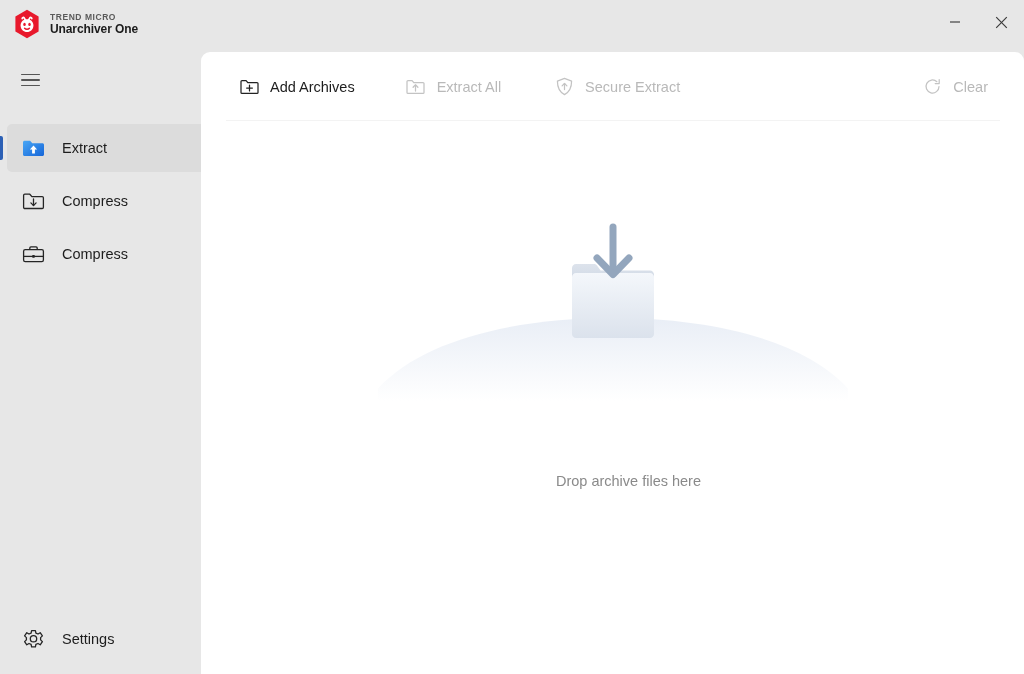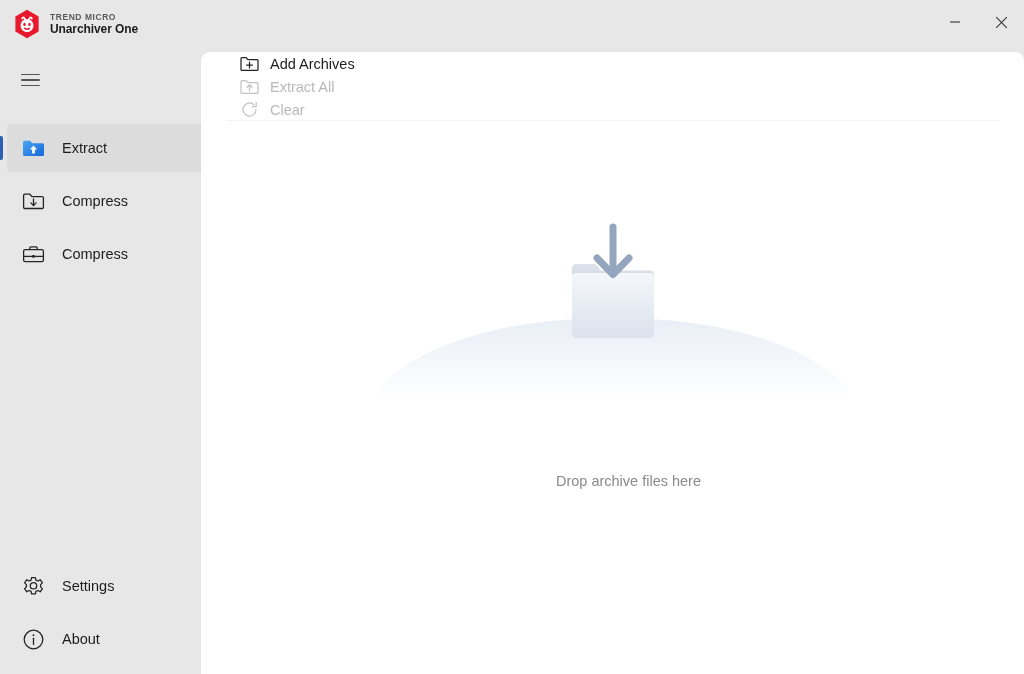--- a/index.html
+++ b/index.html
@@ -167,23 +167,22 @@
     border-top-left-radius: 9px;
     border-top-right-radius: 9px;
     z-index: 4;
     overflow: hidden;
   }
 
   .toolbar {
     position: relative;
     height: 69px;
     display: flex;
-    align-items: flex-start;
+    align-items: center;
     padding: 0 24px 0 25px;
-    flex-direction: column;
   }
   .toolbar::after {
     content: "";
     position: absolute;
     left: 25px; right: 24px;
     bottom: 0;
     height: 1px;
     background: #f3f3f3;
   }
 
@@ -334,30 +333,20 @@
         <span class="nav-ico">
           <svg width="25" height="25" viewBox="0 0 25 25" fill="none" stroke="#252525" stroke-width="1.3">
             <path d="M10.6 3.6 L14.4 3.6 L14.9 6.1 L17.0 7.0 L19.2 5.7 L21.4 8.9 L19.6 10.6 L19.6 12.9 L21.4 14.6 L19.2 17.8 L17.0 16.5 L14.9 17.4 L14.4 19.9 L10.6 19.9 L10.1 17.4 L8.0 16.5 L5.8 17.8 L3.6 14.6 L5.4 12.9 L5.4 10.6 L3.6 8.9 L5.8 5.7 L8.0 7.0 L10.1 6.1 Z" stroke-linejoin="round"></path>
             <circle cx="12.5" cy="11.75" r="3.2"></circle>
           </svg>
         </span>
         <span class="nav-label">Settings</span>
       </div>
 
 
-      <div class="nav-item">
-        <span class="nav-ico">
-          <svg width="25" height="25" viewBox="0 0 25 25" fill="none" stroke="#252525" stroke-width="1.3">
-            <circle cx="12.5" cy="12.5" r="9.3"></circle>
-            <circle cx="12.5" cy="8.2" r="0.95" fill="#252525" stroke="none"></circle>
-            <line x1="12.5" y1="11.3" x2="12.5" y2="17.4" stroke-linecap="round"></line>
-          </svg>
-        </span>
-        <span class="nav-label">About</span>
-      </div>
     </div>
   </div>
 
   <div class="panel">
 
     <div class="toolbar">
 
       <div class="tool">
         <span class="tool-ico">
           <svg width="21" height="21" viewBox="0 0 21 21" fill="none" stroke="#222" stroke-width="1.25">
@@ -377,20 +366,30 @@
             <path d="M2.0 5.6 C2.0 5.0 2.5 4.6 3.0 4.6 L7.1 4.6 L8.8 6.6 L18.0 6.6 C18.5 6.6 19.0 7.0 19.0 7.6 L19.0 16.4 C19.0 17.0 18.5 17.4 18.0 17.4 L3.0 17.4 C2.5 17.4 2.0 17.0 2.0 16.4 Z" stroke-linejoin="round"></path>
             <line x1="10.5" y1="15.0" x2="10.5" y2="9.0" stroke-linecap="round"></line>
             <path d="M8.1 11.3 L10.5 8.8 L12.9 11.3" stroke-linecap="round" stroke-linejoin="round"></path>
           </svg>
         </span>
         <span>Extract All</span>
       </div>
 
       <div class="tool-gap-b"></div>
 
+      <div class="tool disabled">
+        <span class="tool-ico">
+          <svg width="21" height="21" viewBox="0 0 21 21" fill="none" stroke="#c3c3c3" stroke-width="1.25">
+            <path d="M10.5 2.4 L17.6 5.1 C17.6 11.4 15.3 16.3 10.5 18.6 C5.7 16.3 3.4 11.4 3.4 5.1 Z" stroke-linejoin="round"></path>
+            <line x1="10.5" y1="13.6" x2="10.5" y2="7.6" stroke-linecap="round"></line>
+            <path d="M8.1 9.9 L10.5 7.4 L12.9 9.9" stroke-linecap="round" stroke-linejoin="round"></path>
+          </svg>
+        </span>
+        <span>Secure Extract</span>
+      </div>
 
       <div class="tool-gap-c"></div>
 
 
       <div class="tool-spacer"></div>
 
       <div class="tool disabled">
         <span class="tool-ico">
           <svg width="21" height="21" viewBox="0 0 21 21" fill="none" stroke="#c3c3c3" stroke-width="1.25">
             <path d="M17.0 10.5 A6.5 6.5 0 1 1 14.9 5.7" stroke-linecap="round"></path>

